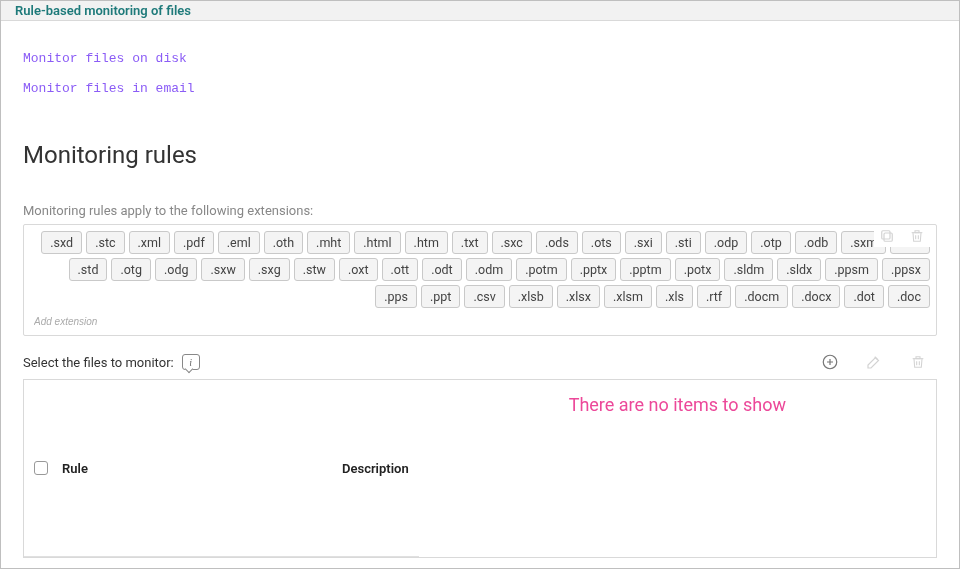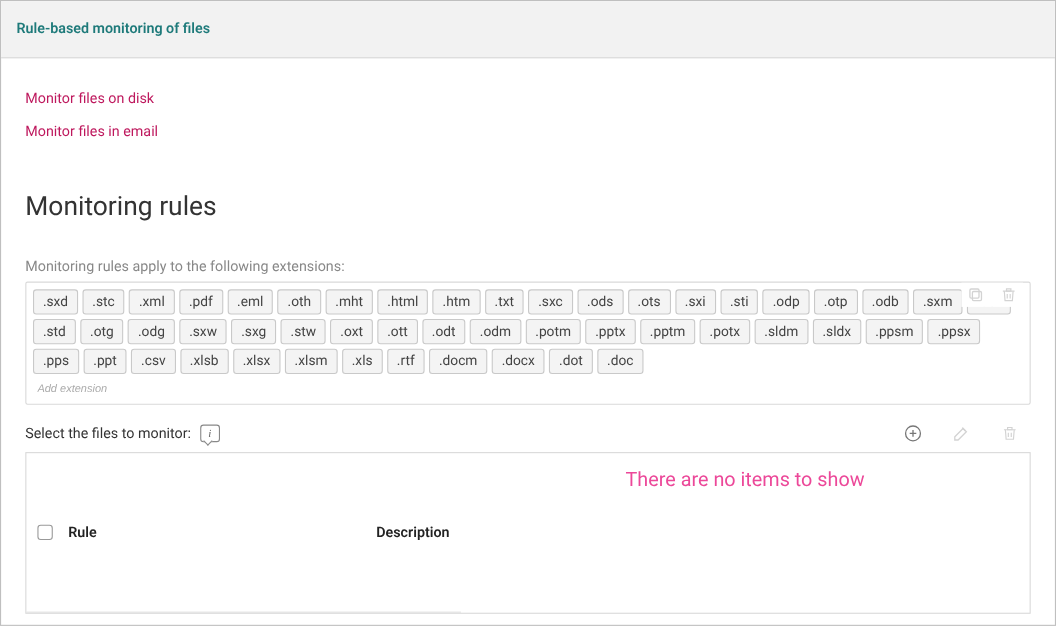--- a/index.html
+++ b/index.html
@@ -13,42 +13,43 @@
   .panel {
     width: 960px;
     height: 569px;
     border: 1px solid #bfbfbf;
     display: flex;
     flex-direction: column;
   }
   .panel-header {
     background: #f2f2f2;
     border-bottom: 1px solid #d9d9d9;
-    padding: 18px 14px;
+    padding: 2px 14px;
     font-weight: 600;
     color: #1e7a7a;
     font-size: 13px;
   }
   .panel-body {
     padding: 26px 22px 0 22px;
     flex: 1;
     display: flex;
     flex-direction: column;
     overflow: hidden;
   }
   .toggle-row {
     display: flex;
     align-items: center;
     margin-bottom: 8px;
     height: 22px;
   }
   .toggle-label {
     flex: 0 0 auto;
     padding-right: 20px;
-    color: #be185d;
+    color: #8b5cf6;
+    font-family: Liberation Mono, monospace;
   }
   .toggle-spacer { flex: 1; }
   .tip-icon {
     width: 18px; height: 16px;
     border: 1px solid #888;
     border-radius: 3px;
     position: relative;
     display: inline-flex;
     align-items: center;
     justify-content: center;
@@ -83,20 +84,21 @@
     margin-top: 6px;
     border: 1px solid #d9d9d9;
     border-radius: 2px;
     padding: 6px 6px 2px 6px;
     position: relative;
   }
   .ext-tags {
     display: flex;
     flex-wrap: wrap;
     gap: 4px;
+    justify-content: flex-end;
   }
   .tag {
     border: 1px solid #c9c9c9;
     background: #f4f4f4;
     border-radius: 3px;
     padding: 3px 8px;
     font-size: 12.5px;
     color: #444;
     cursor: default;
   }

